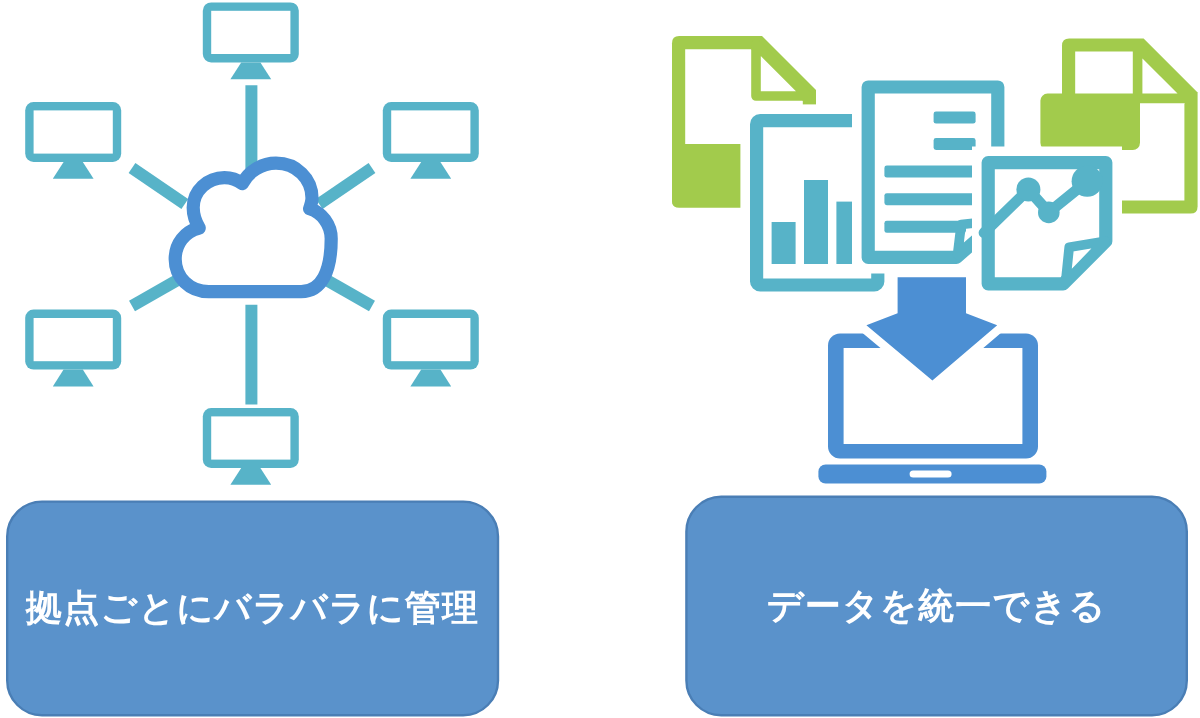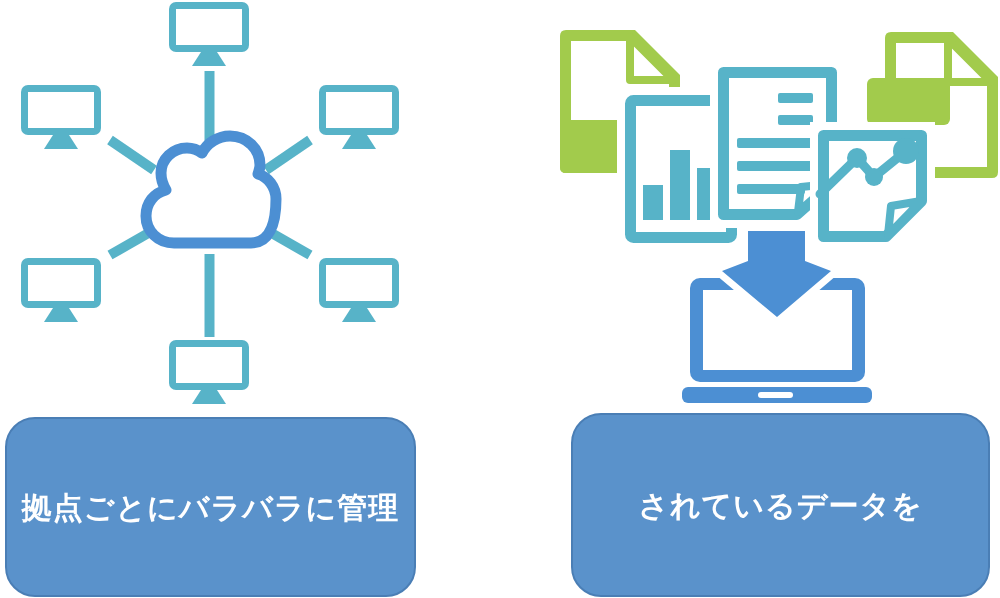--- a/index.html
+++ b/index.html
@@ -144,16 +144,16 @@
     </g>
 
     <path class="arrow" d="M 208,231 H 265 V 261 L 291,271 L 237,317 L 182,271 L 208,261 Z"></path>
   </svg>
 
   <div class="caption-box left-box">
     <span>拠点ごとにバラバラに管理</span>
   </div>
 
   <div class="caption-box right-box">
-    <span>されているデータを</span>
+    <span>データを統一できる</span>
   </div>
 
 </div>
 
 </body></html>

